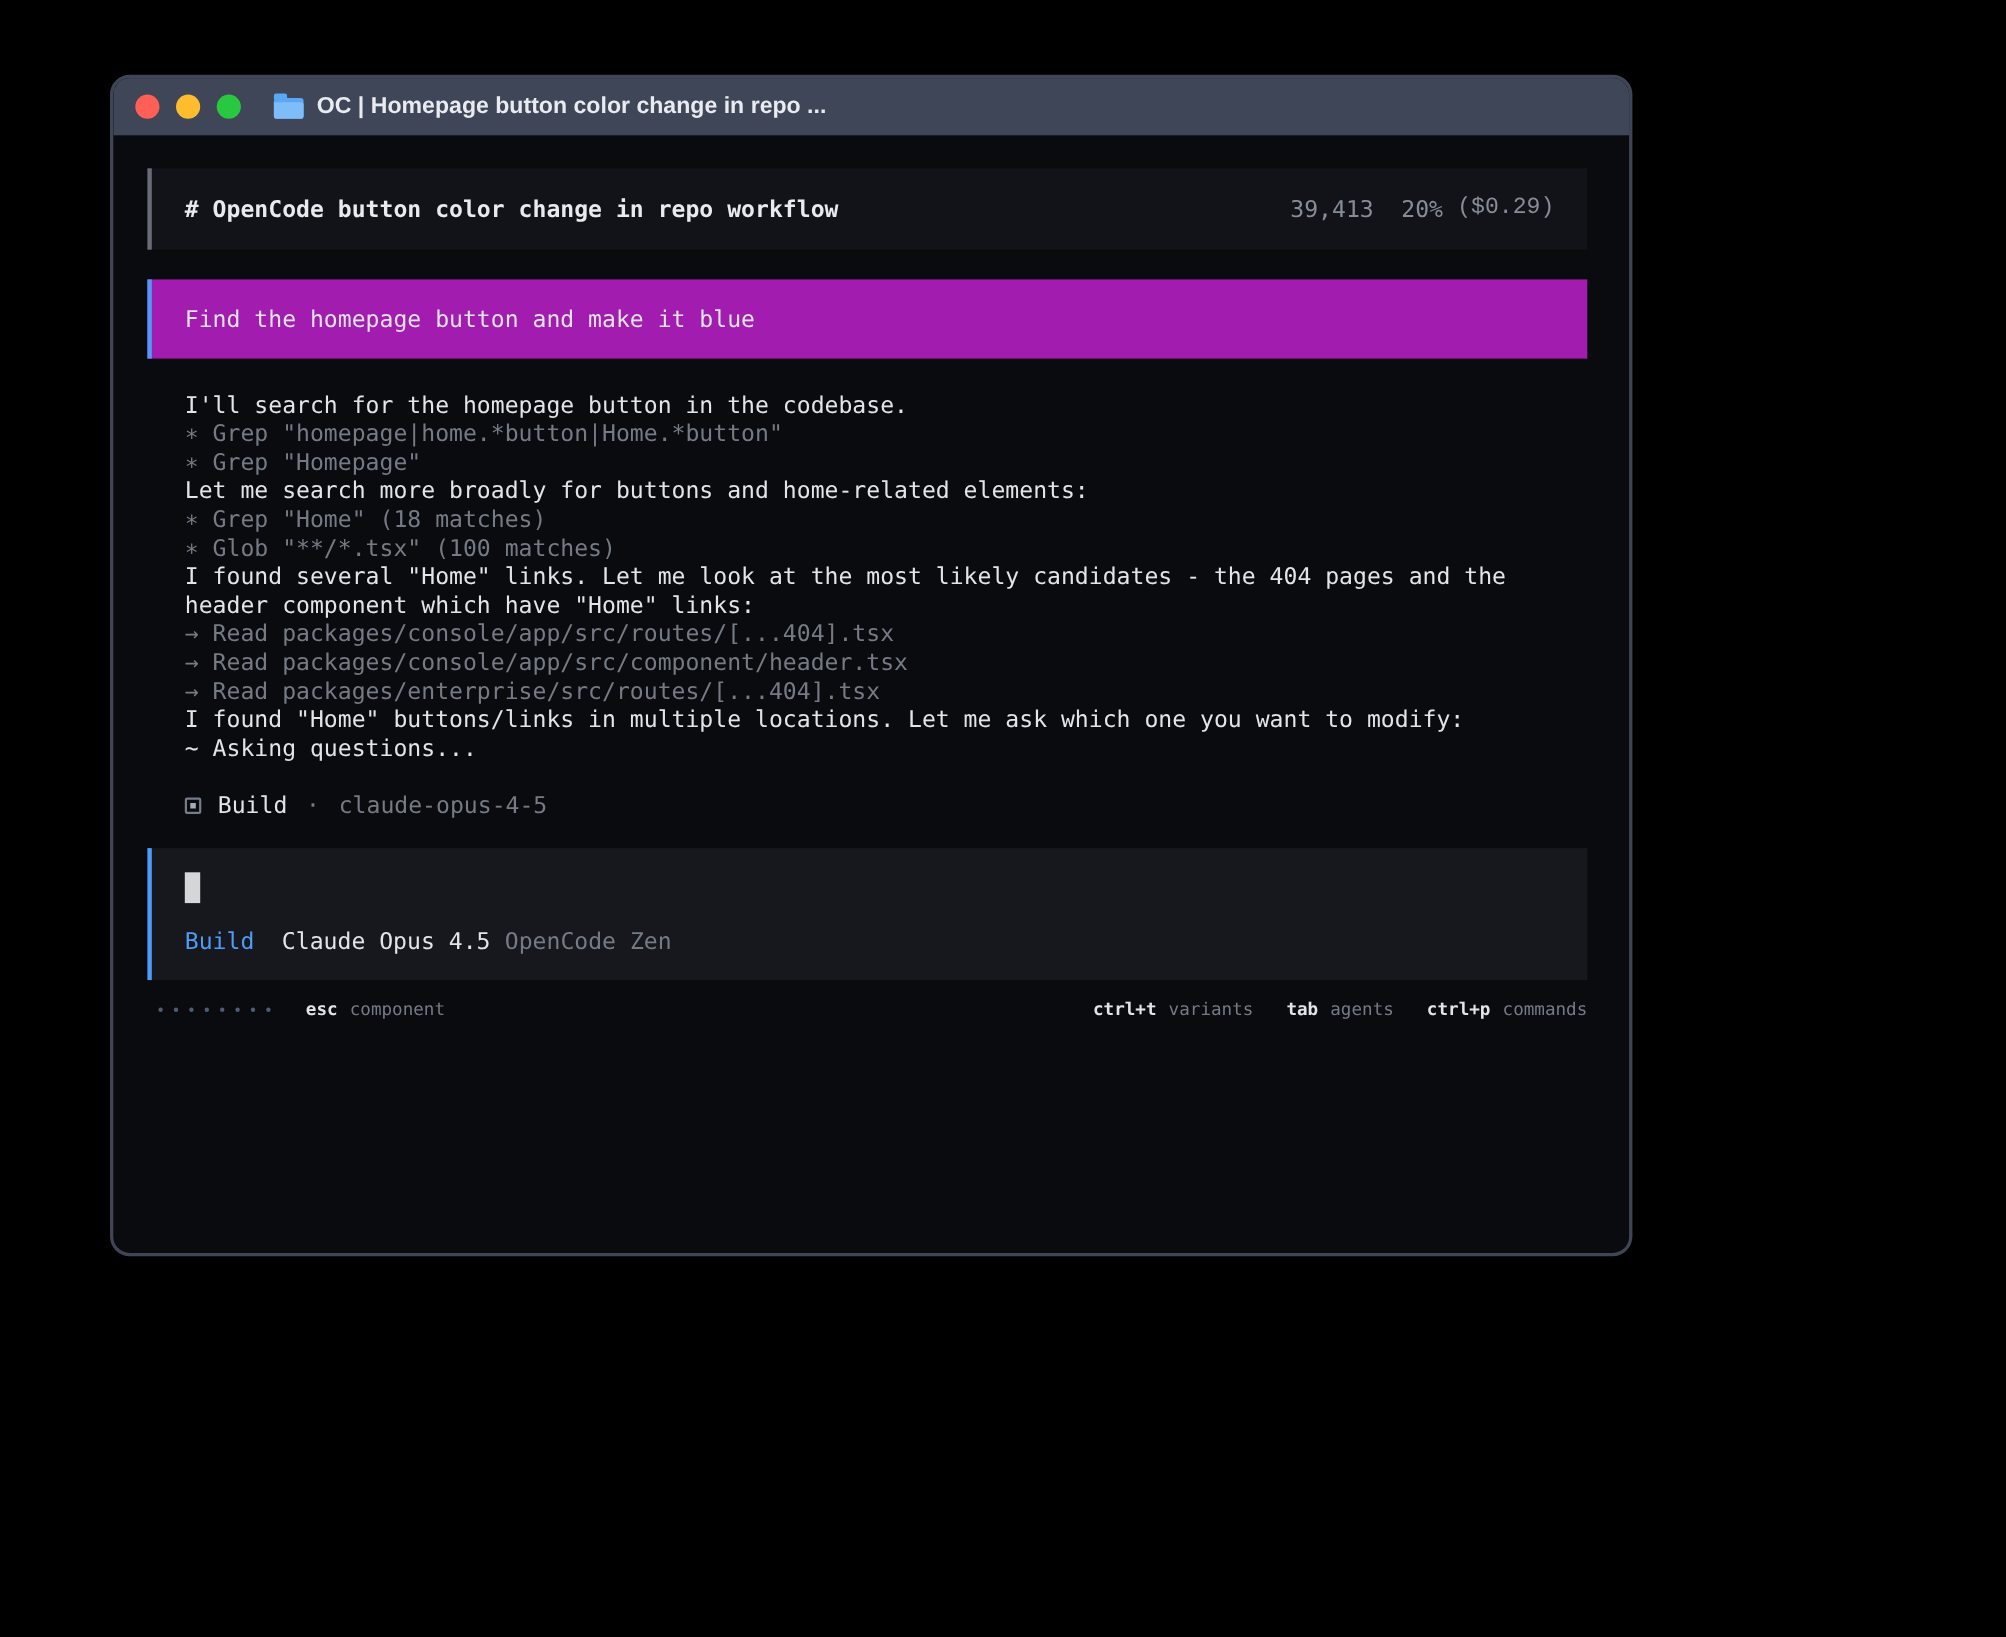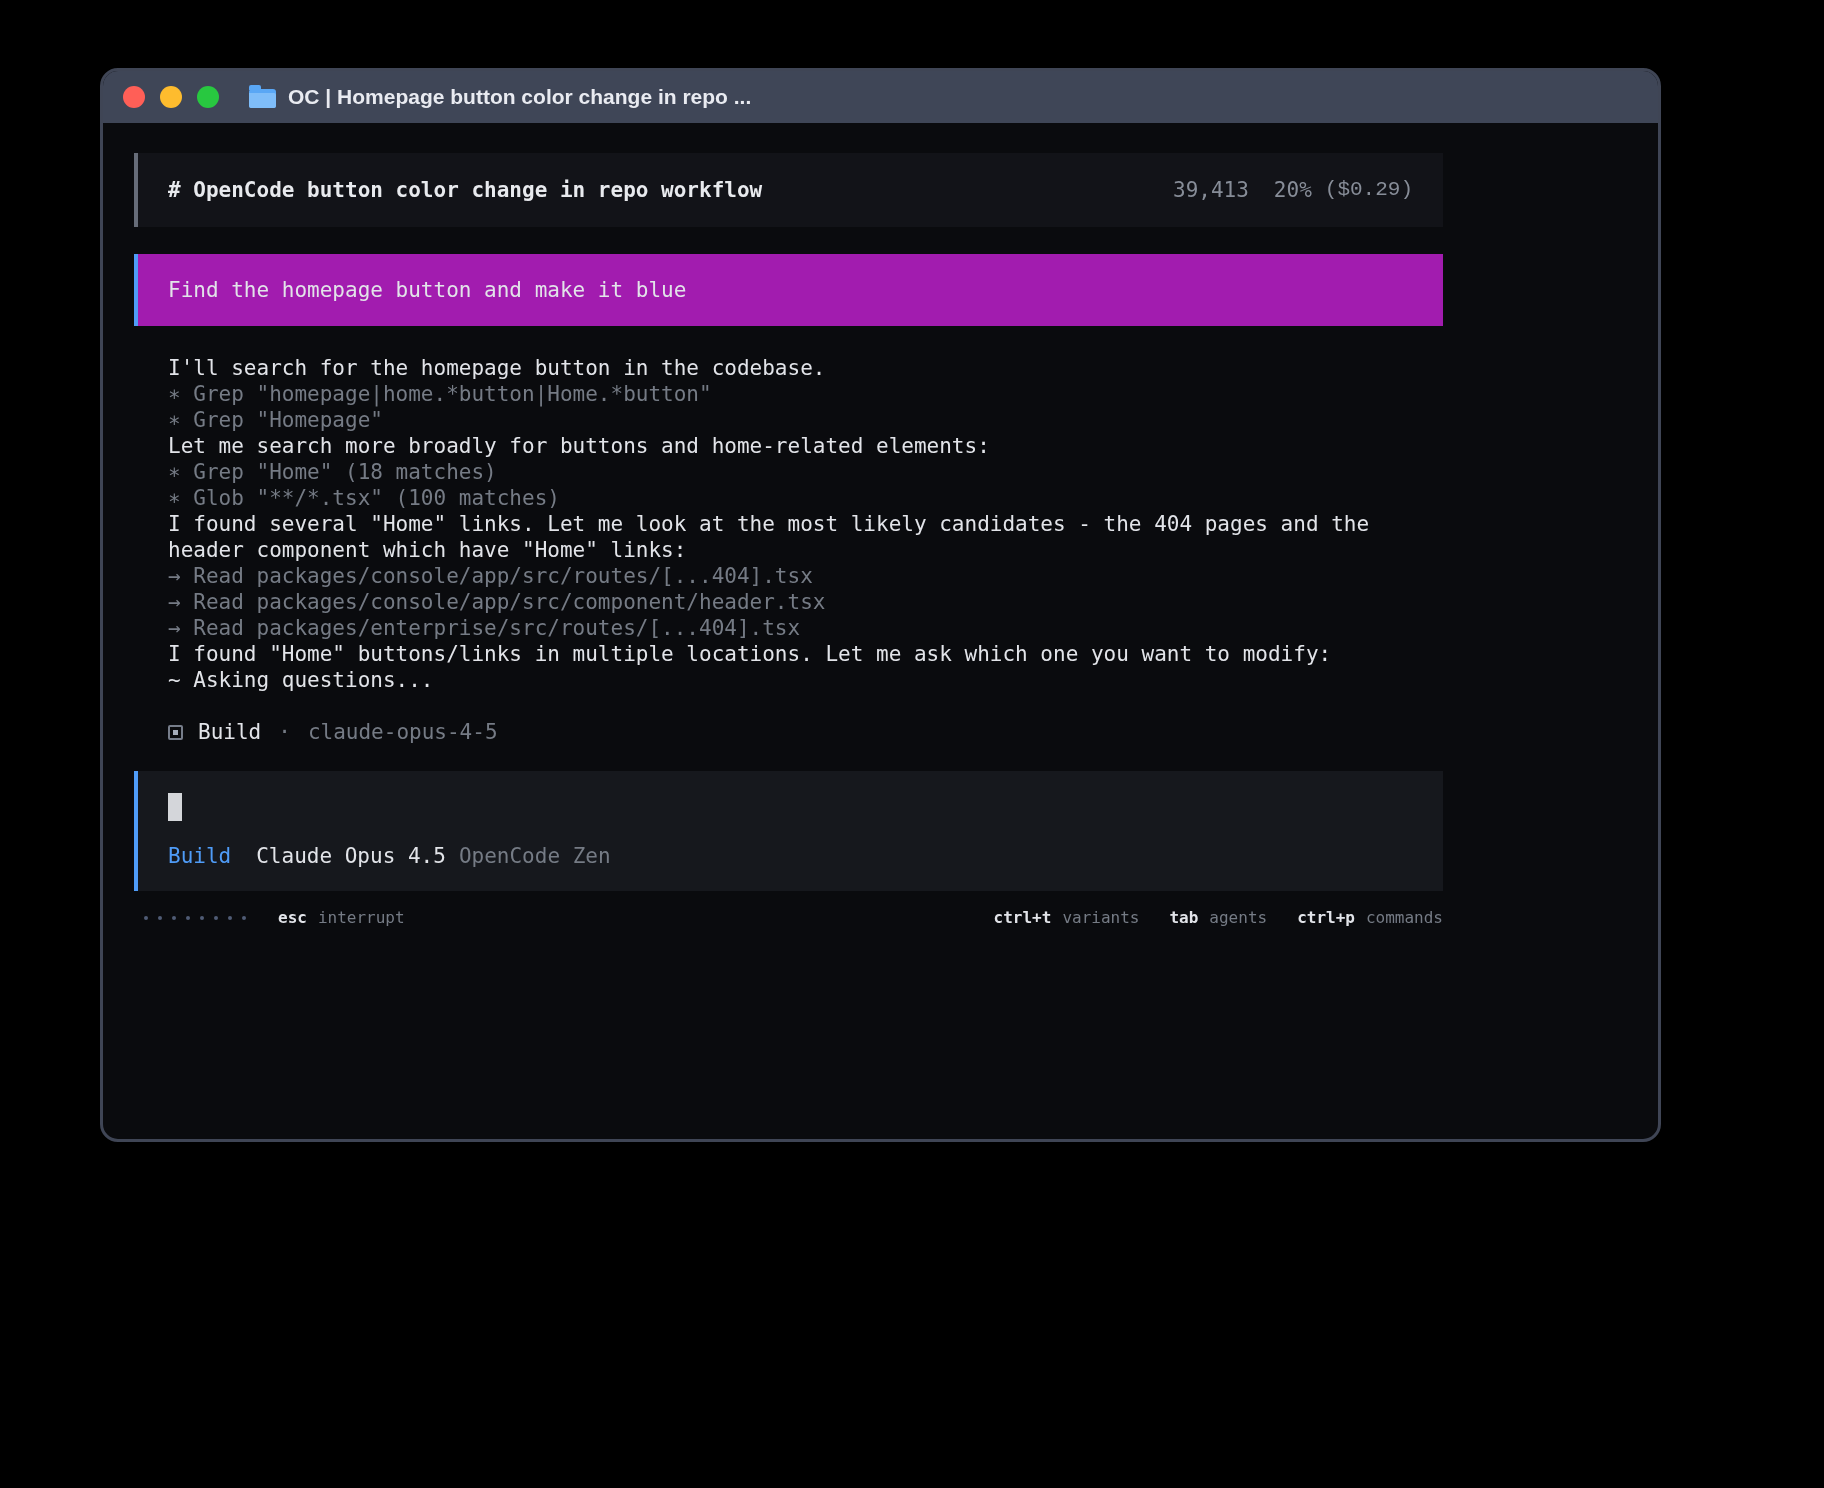--- a/index.html
+++ b/index.html
@@ -1,21 +1,21 @@
 <!DOCTYPE html>
 <html><head>
 <meta charset="utf-8">
 <style>
   * { margin: 0; padding: 0; box-sizing: border-box; }
   html, body { width: 1824px; height: 1488px; background: #000000; overflow: hidden; }
 
   .window {
     position: absolute;
     left: 100px; top: 68px;
-    width: 1561px; height: 1074px;
+    width: 1384px; height: 1074px;
     background: #0a0b0e;
     border: 3px solid #3f4555;
     border-radius: 18px;
     overflow: hidden;
     font-family: "DejaVu Sans Mono", monospace;
   }
 
   
   .titlebar {
     height: 52px;
@@ -205,21 +205,21 @@
               <span class="dot"></span>
               <span class="dot"></span>
               <span class="dot"></span>
             <span class="dot"></span>
               <span class="dot"></span>
               <span class="dot"></span>
               <span class="dot"></span>
           </div>
           <div class="sb-group">
             <span class="sb-key">esc</span>
-            <span class="sb-label">interrupt</span>
+            <span class="sb-label">component</span>
           </div>
         </div>
         <div class="sb-right">
           <div class="sb-group">
             <span class="sb-key">ctrl+t</span>
             <span class="sb-label">variants</span>
           </div>
           <div class="sb-group">
             <span class="sb-key">tab</span>
             <span class="sb-label">agents</span>

